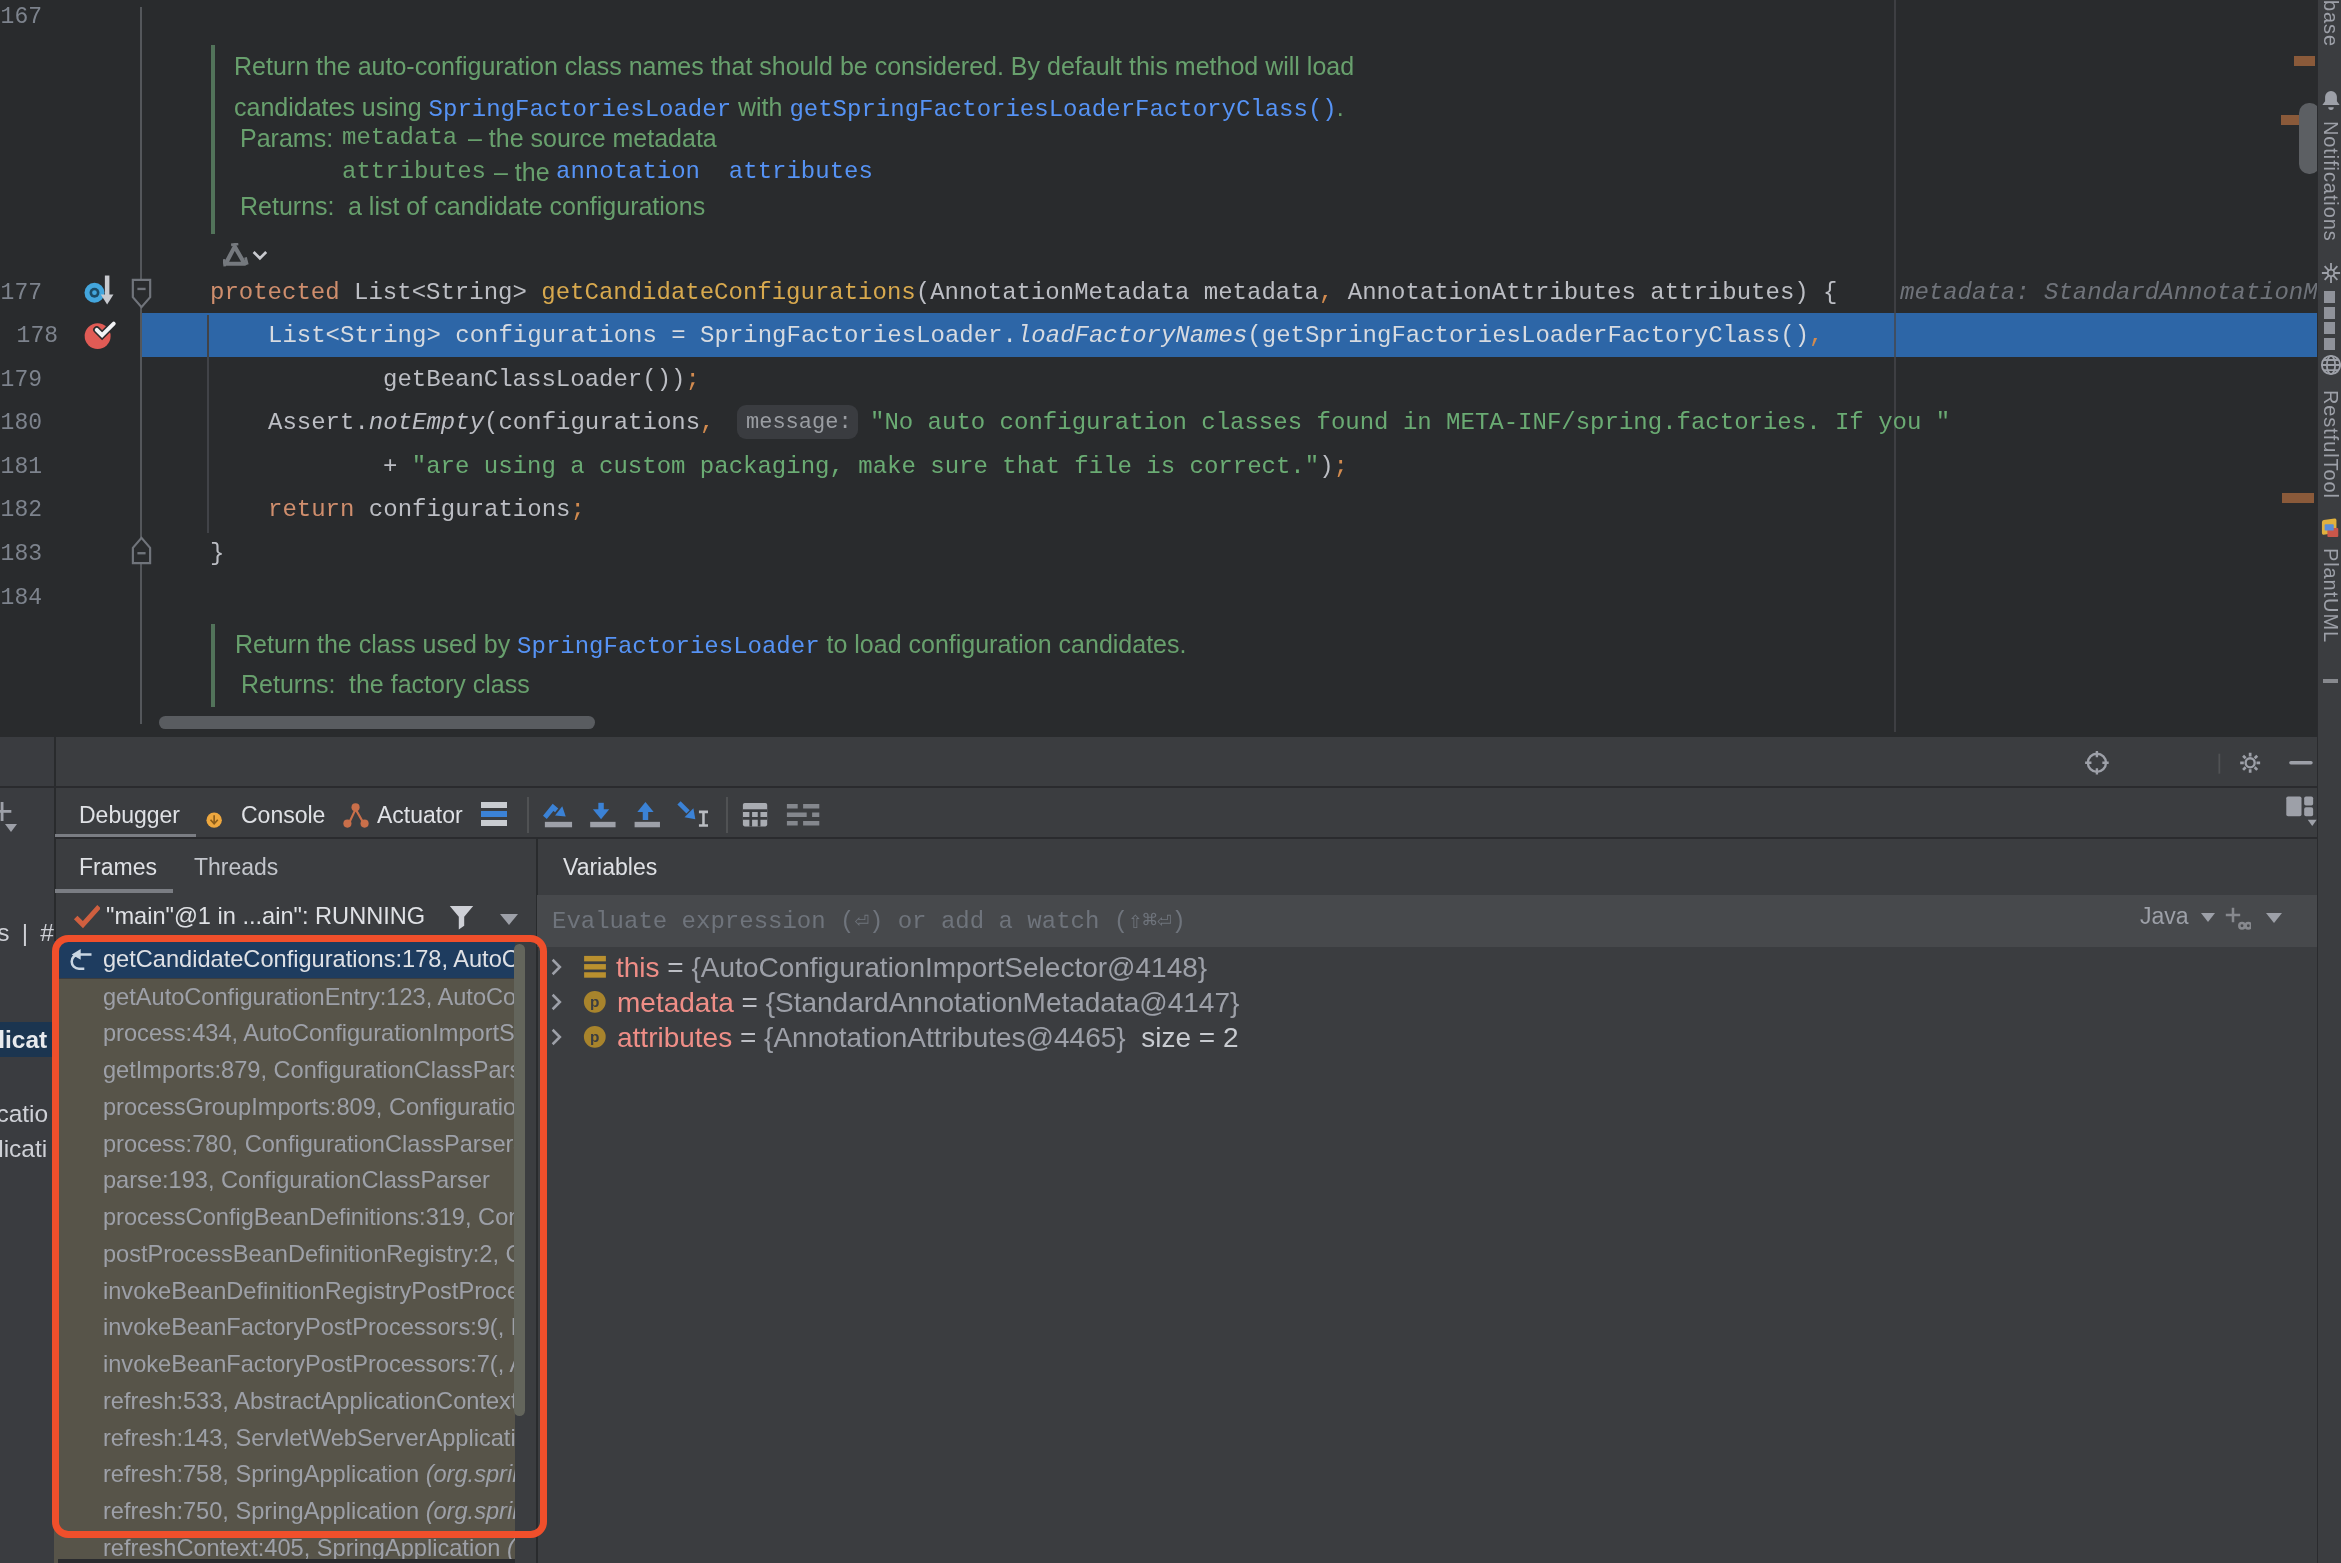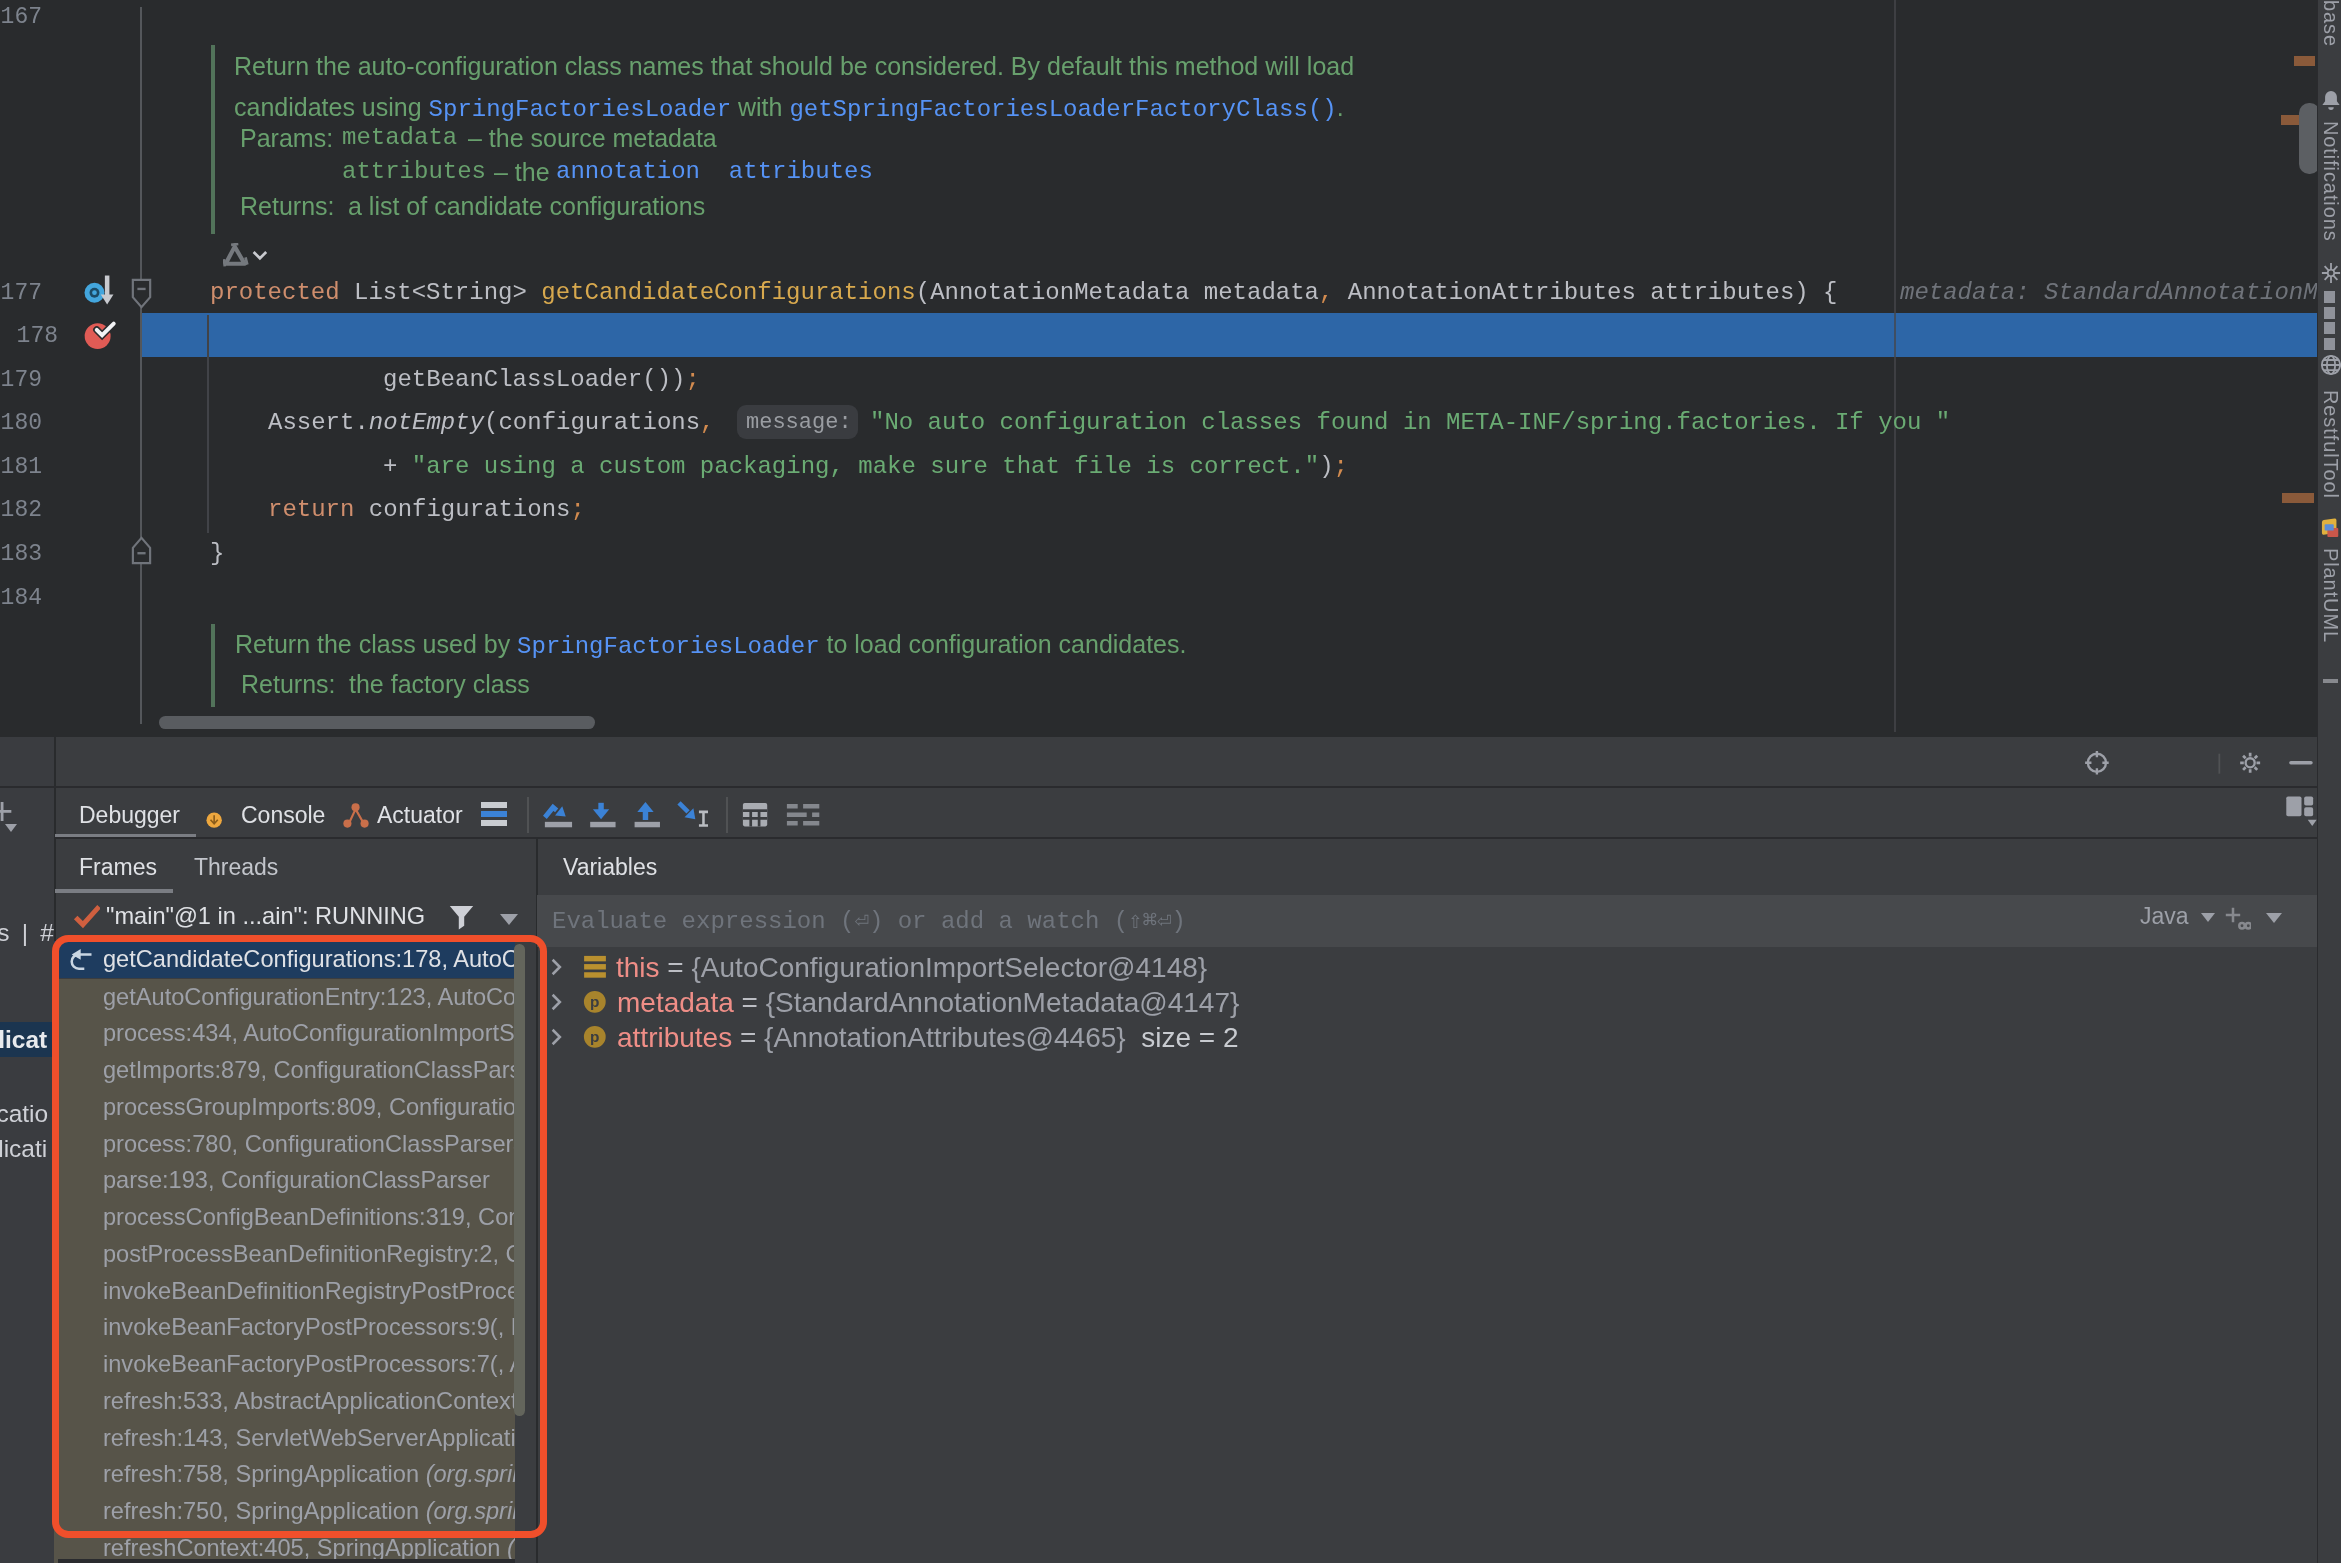--- a/index.html
+++ b/index.html
@@ -66,20 +66,21 @@
     <g fill="none" stroke="#75797e" stroke-width="4.6" stroke-linejoin="round">
       <path d="M13 4 L24 23 L3 23 Z"></path>
     </g>
     <g stroke="#75797e" stroke-width="3">
       <path d="M9 2 l8 -1 M25 16 l2 8 M1 18 l1 8"></path>
     </g>
     <path d="M34 10 l7 7 l7 -7" fill="none" stroke="#c8cacf" stroke-width="3"></path>
   </svg>
 
   <div class="cline mono" style="top:271px;"><span class="abs" style="left:210px;"><span class="kw">protected</span> <span class="g">List&lt;String&gt; </span><span class="gold">getCandidateConfigurations</span><span class="g">(AnnotationMetadata metadata</span><span class="pun">,</span><span class="g"> AnnotationAttributes attributes) {</span></span><span class="abs" style="left:1900px;font-style:italic;color:#6f737a;">metadata: StandardAnnotationMet</span></div>
+  <div class="cline mono" style="top:314px;color:#d6dae0;"><span class="abs" style="left:268px;">List&lt;String&gt; configurations = SpringFactoriesLoader.<i>loadFactoryNames</i>(getSpringFactoriesLoaderFactoryClass()<span class="pun">,</span></span></div>
   <div class="cline mono" style="top:358px;"><span class="abs g" style="left:383px;">getBeanClassLoader())<span class="pun">;</span></span></div>
   <div class="cline mono" style="top:401px;"><span class="abs g" style="left:268px;">Assert.<i>notEmpty</i>(configurations<span class="pun">,</span></span><span class="abs" style="left:737px;top:3.6px;width:121px;height:34px;background:#3a3c40;border-radius:9px;"></span><span class="abs" style="left:746px;color:#9a9da2;font-size:22px;">message:</span><span class="abs str" style="left:870px;">"No auto configuration classes found in META-INF/spring.factories. If you "</span></div>
   <div class="cline mono" style="top:445px;"><span class="abs" style="left:383px;"><span class="g">+ </span><span class="str">"are using a custom packaging, make sure that file is correct."</span><span class="g">)</span><span class="pun">;</span></span></div>
   <div class="cline mono" style="top:488px;"><span class="abs" style="left:268px;"><span class="kw">return</span><span class="g"> configurations</span><span class="pun">;</span></span></div>
   <div class="cline mono g" style="top:532px;"><span class="abs" style="left:210px;">}</span></div>
 
   <div class="abs" style="left:211px;top:624px;width:3.6px;height:83px;background:#52735a;"></div>
   <div class="abs doc" style="left:235px;top:624px;line-height:41px;">Return the class used by <span class="dmono dblue">SpringFactoriesLoader</span> to load configuration candidates.</div>
   <div class="abs doc" style="left:241px;top:664px;line-height:41px;">Returns:</div>
   <div class="abs doc" style="left:349px;top:664px;line-height:41px;">the factory class</div>

